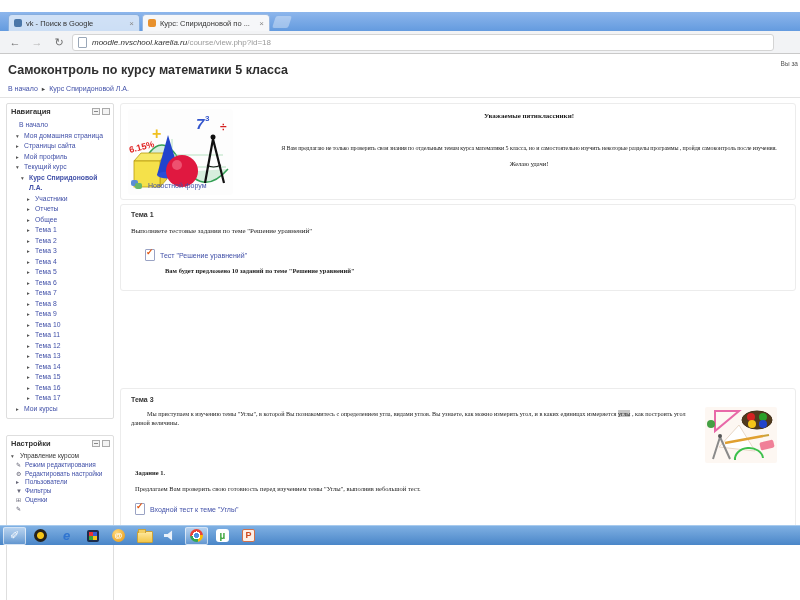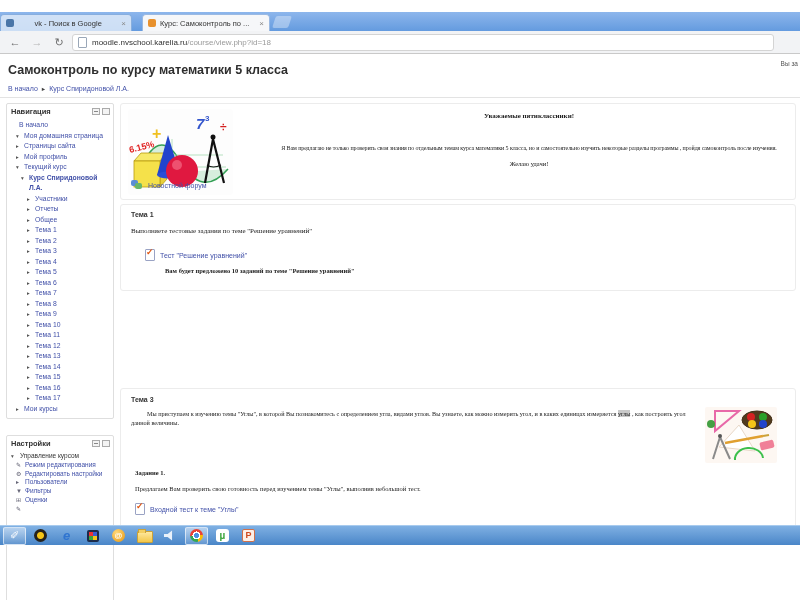--- a/index.html
+++ b/index.html
@@ -2,35 +2,35 @@
 <html><head>
 <meta charset="utf-8">
 <style>
   html,body{margin:0;padding:0;}
   body{width:800px;height:600px;background:#fff;font-family:"Liberation Sans",sans-serif;overflow:hidden;}
   #stage{position:relative;width:800px;height:600px;background:#fff;}
 
   
   .tabbar{position:absolute;left:0;top:12px;width:800px;height:19px;background:linear-gradient(#8db6ec,#649bdf);}
   .tab{position:absolute;top:2px;height:17px;border-radius:4px 4px 0 0;font-size:7.5px;display:flex;align-items:center;padding:0 5px;box-sizing:border-box;color:#333;}
-  .tab.inactive{left:0;width:132px;background:rgba(222,234,248,.85);border:1px solid #87aede;border-bottom:none;text-align:center;}
+  .tab.inactive{left:8px;width:132px;background:rgba(222,234,248,.85);border:1px solid #87aede;border-bottom:none;}
   .tab.active{left:142px;width:128px;background:#f6f7f9;border:1px solid #9ab9e2;border-bottom:none;z-index:2;}
   .tab .fav{width:8px;height:8px;border-radius:2px;margin-right:4px;flex:0 0 auto;}
   .fav-vk{background:#4a76a8;}
   .fav-moodle{background:#e8912d;}
   .tab .ttl{flex:1;overflow:hidden;white-space:nowrap;}
   .tab .cls{color:#888;font-size:8px;margin-left:3px;cursor:pointer;}
   .newtab{position:absolute;left:274px;top:4px;width:16px;height:12px;background:rgba(255,255,255,.35);border-radius:2px;transform:skewX(-18deg);}
 
   .toolbar{position:absolute;left:0;top:31px;width:800px;height:23px;background:#f2f3f5;border-bottom:1px solid #c9c9c9;box-sizing:border-box;display:flex;align-items:center;}
   .navbtn{font-size:11px;color:#6b6b6b;margin-left:8px;width:14px;text-align:center;}
   .navbtn.dim{color:#b5b5b5;}
   .urlbox{margin-left:6px;height:15px;flex:0 0 690px;background:#fff;border:1px solid #d4d4d4;border-radius:3px;display:flex;align-items:center;font-size:8px;padding:0 5px;color:#333;}
   .urlbox .pageico{width:7px;height:9px;border:1px solid #9aa7b8;border-radius:1px;margin-right:5px;background:#fff;}
-  .urlbox .host{color:#303030;}
+  .urlbox .host{color:#303030;font-style:italic;}
   .urlbox .path{color:#9a9a9a;}
 
   
   .viewport{position:absolute;left:0;top:54px;width:800px;height:491px;background:#fff;}
   .login-note{position:absolute;right:2px;top:6px;font-size:6.5px;color:#555;}
   .page-title{position:absolute;left:8px;top:9px;font-size:12.5px;font-weight:bold;color:#2e2e2e;}
   .crumbs{position:absolute;left:0;top:29px;width:800px;height:14px;border-bottom:1px solid #e3e3e3;font-size:7px;}
   .crumbs .inner{padding-left:8px;padding-top:2px;}
   .crumbs a{color:#4150a8;text-decoration:none;}
   .crumbs .sep{color:#444;font-size:5.5px;margin:0 3px;}
@@ -106,21 +106,21 @@
 <div id="stage">
 
   <div class="tabbar">
     <div class="tab inactive">
       <span class="fav fav-vk"></span>
       <span class="ttl">vk - Поиск в Google</span>
       <span class="cls">×</span>
     </div>
     <div class="tab active">
       <span class="fav fav-moodle"></span>
-      <span class="ttl">Курс: Самоконтроль по ...</span>
+      <span class="ttl">Курс: Спиридоновой по ...</span>
       <span class="cls">×</span>
     </div>
     <div class="newtab"></div>
   </div>
 
   <div class="toolbar">
     <span class="navbtn">←</span>
     <span class="navbtn dim">→</span>
     <span class="navbtn">↻</span>
     <div class="urlbox">

